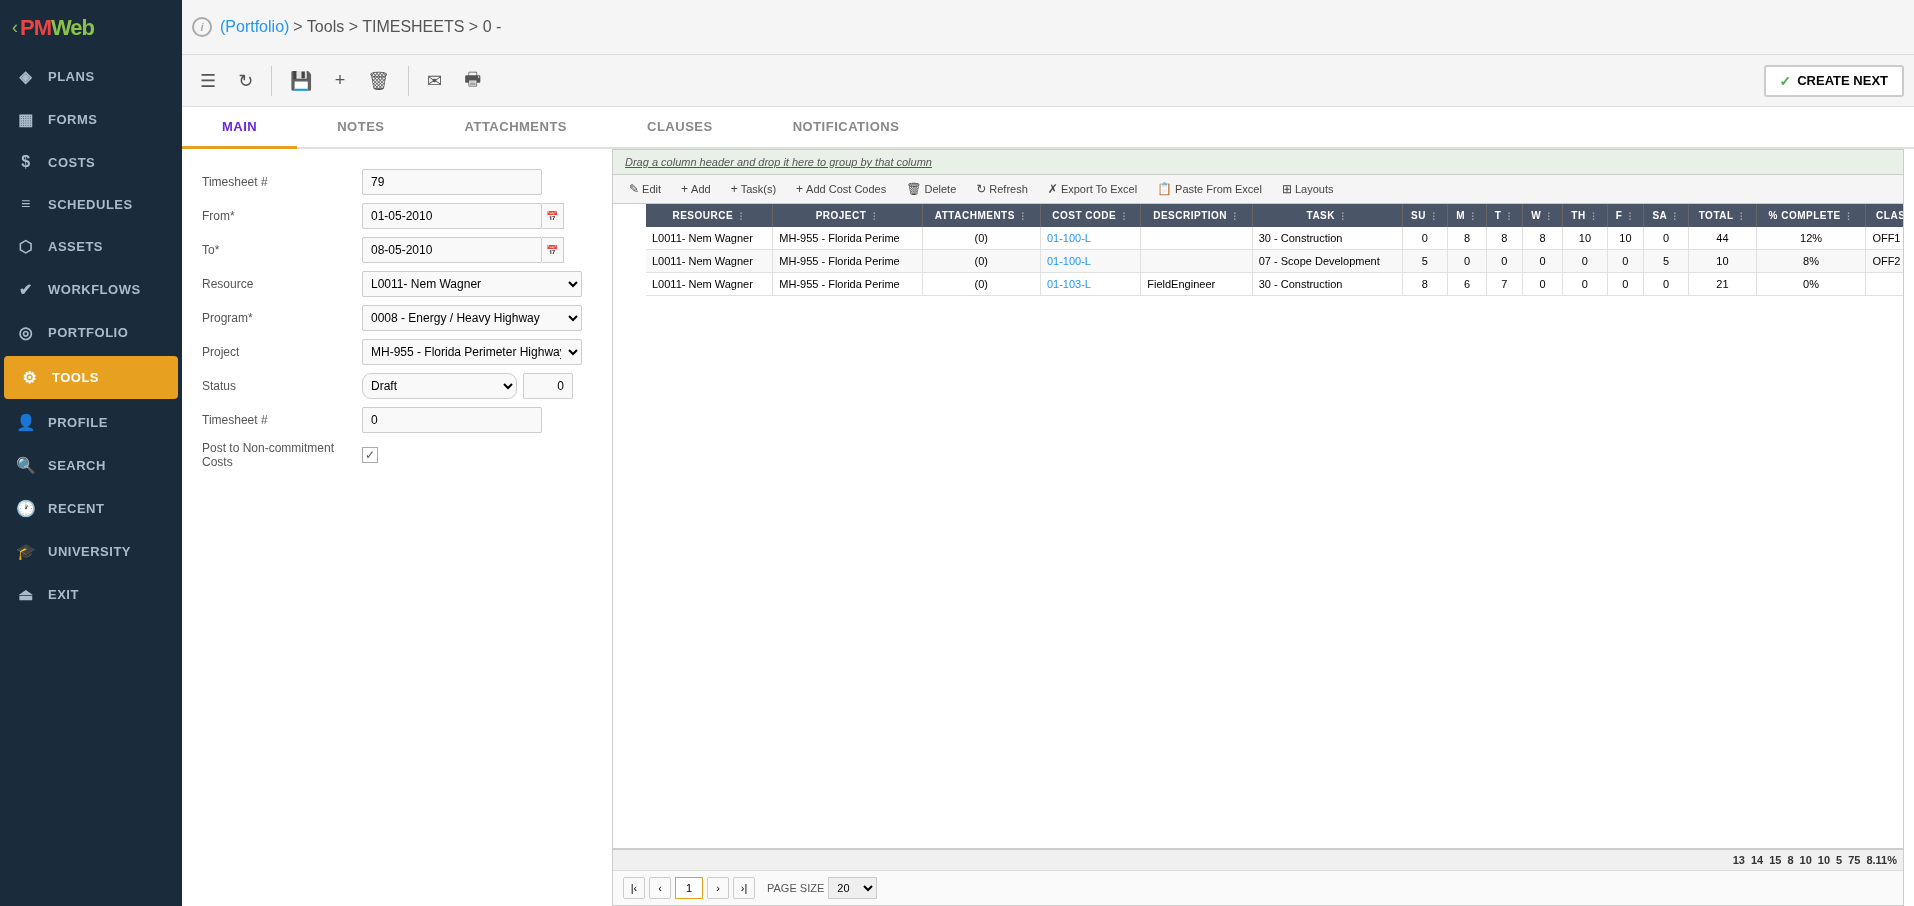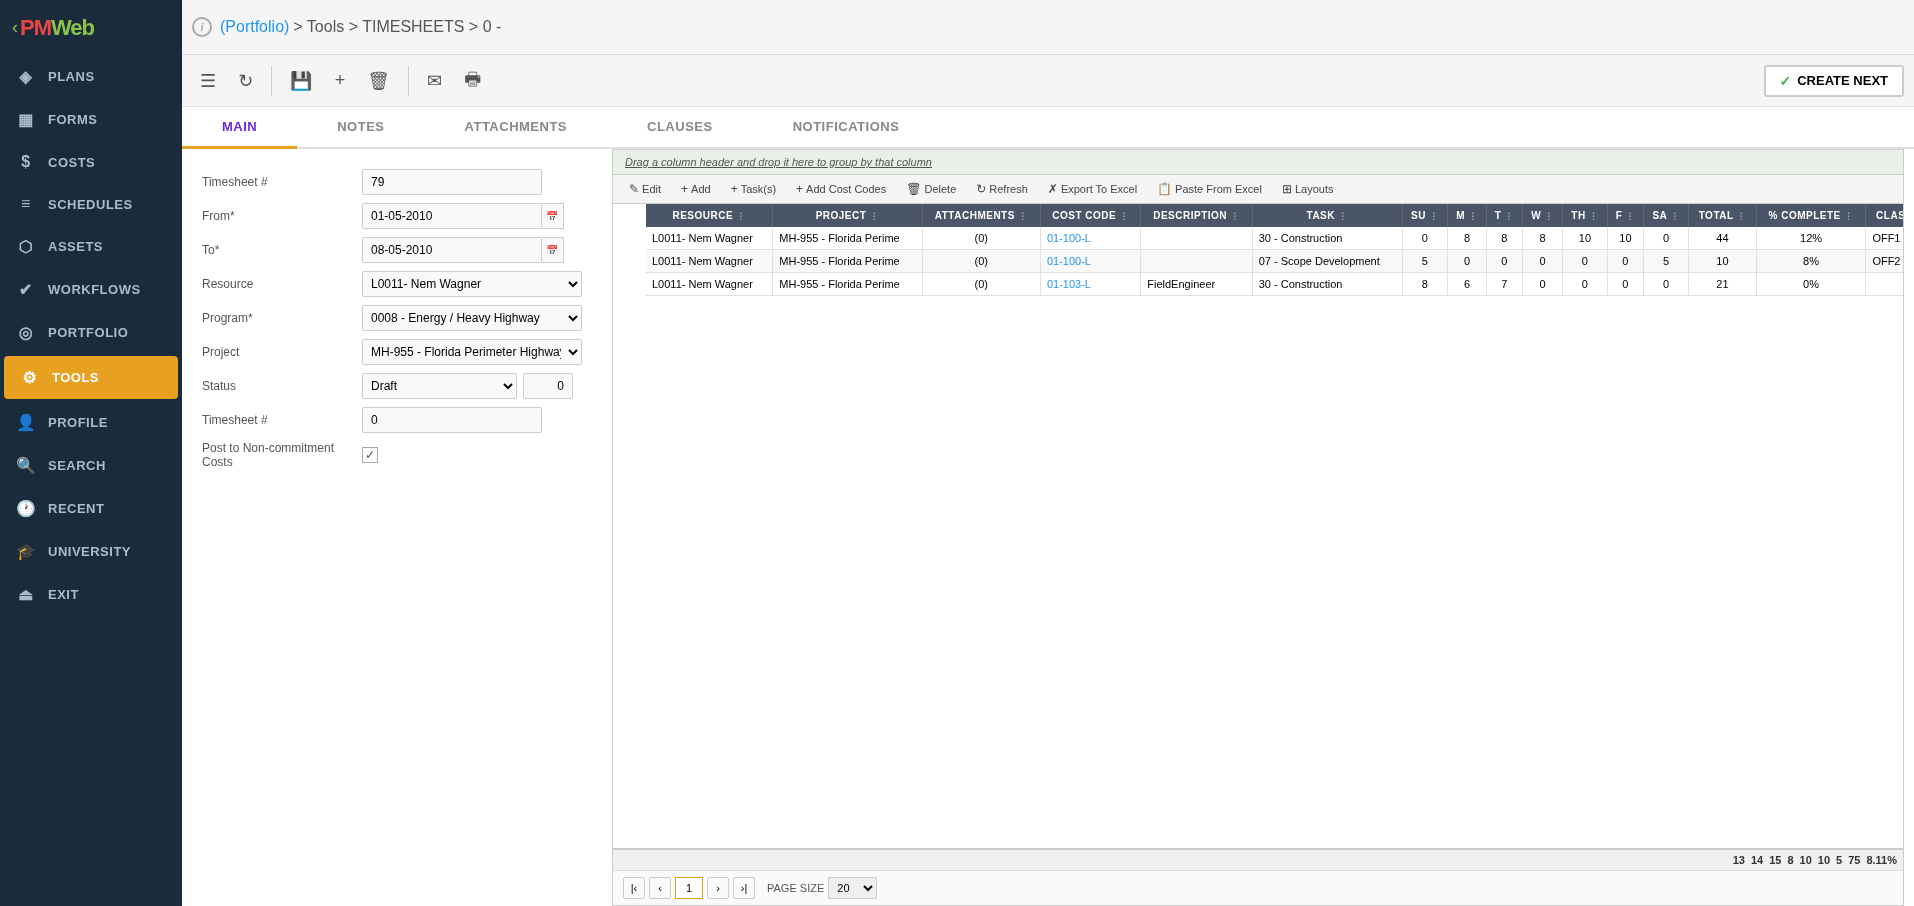--- a/index.html
+++ b/index.html
@@ -192,21 +192,21 @@
       background: #f9f9f9;
       border: 1px solid #ccc;
       border-left: none;
       height: 26px;
       width: 22px;
       cursor: pointer;
       font-size: 10px;
       display: flex; align-items: center; justify-content: center;
     }
     .status-row { display: flex; align-items: center; gap: 6px; }
-    .status-select { width: 155px; }
+    .status-select { width: 155px; border-radius: 9px; }
     .status-num { width: 50px; text-align: right; }
     .checkbox-custom {
       width: 16px; height: 16px;
       border: 1px solid #aaa;
       background: white;
       display: flex; align-items: center; justify-content: center;
       font-size: 12px; color: #555;
     }
 
     

